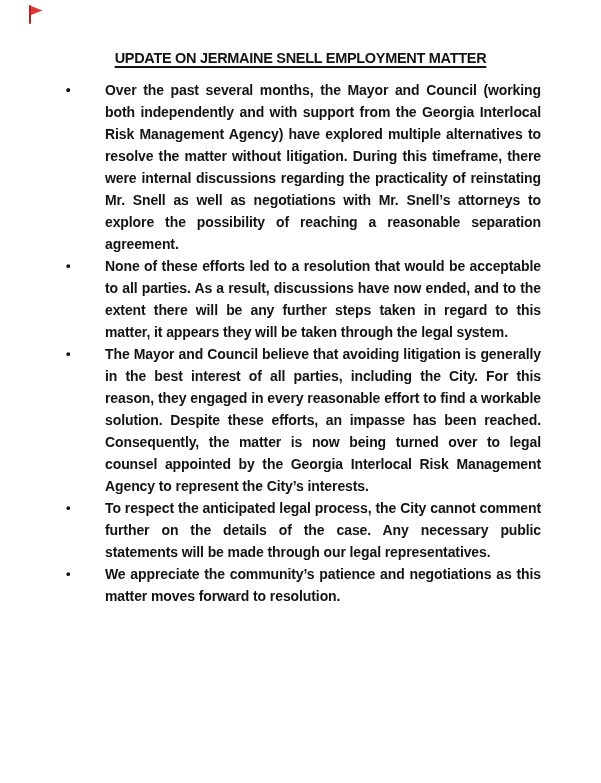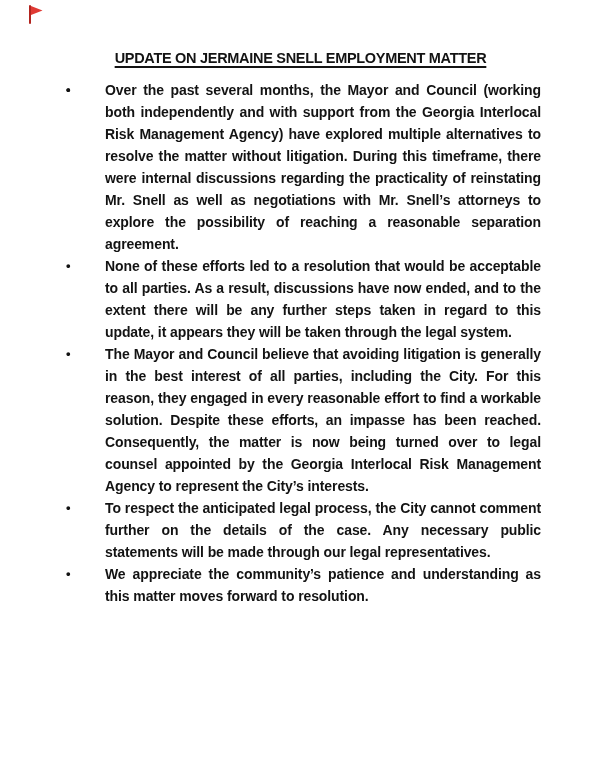--- a/index.html
+++ b/index.html
@@ -72,29 +72,29 @@
   <ul class="bullet-list">
     <li class="bullet-item">
       <span class="marker">•</span>
     </li>
     <li class="bullet-item">
       <span class="marker">•</span>
       <span class="btext">Over the past several months, the Mayor and Council (working both independently and with support from the Georgia Interlocal Risk Management Agency) have explored multiple alternatives to resolve the matter without litigation. During this timeframe, there were internal discussions regarding the practicality of reinstating Mr. Snell as well as negotiations with Mr. Snell’s attorneys to explore the possibility of reaching a reasonable separation agreement.</span>
     </li>
     <li class="bullet-item">
       <span class="marker">•</span>
-      <span class="btext">None of these efforts led to a resolution that would be acceptable to all parties. As a result, discussions have now ended, and to the extent there will be any further steps taken in regard to this update, it appears they will be taken through the legal system.</span>
+      <span class="btext">None of these efforts led to a resolution that would be acceptable to all parties. As a result, discussions have now ended, and to the extent there will be any further steps taken in regard to this matter, it appears they will be taken through the legal system.</span>
     </li>
     <li class="bullet-item">
       <span class="marker">•</span>
       <span class="btext">The Mayor and Council believe that avoiding litigation is generally in the best interest of all parties, including the City. For this reason, they engaged in every reasonable effort to find a workable solution. Despite these efforts, an impasse has been reached.  Consequently, the matter is now being turned over to legal counsel appointed by the Georgia Interlocal Risk Management Agency to represent the City’s interests.</span>
     </li>
     <li class="bullet-item">
       <span class="marker">•</span>
       <span class="btext">To respect the anticipated legal process, the City cannot comment further on the details of the case. Any necessary public statements will be made through our legal representatives.</span>
     </li>
     <li class="bullet-item">
       <span class="marker">•</span>
-      <span class="btext">We appreciate the community’s patience and understanding as this matter moves forward to resolution.</span>
+      <span class="btext">We appreciate the community’s patience and negotiations as this matter moves forward to resolution.</span>
     </li>
   </ul>
 
 </div>
 
 </body></html>

